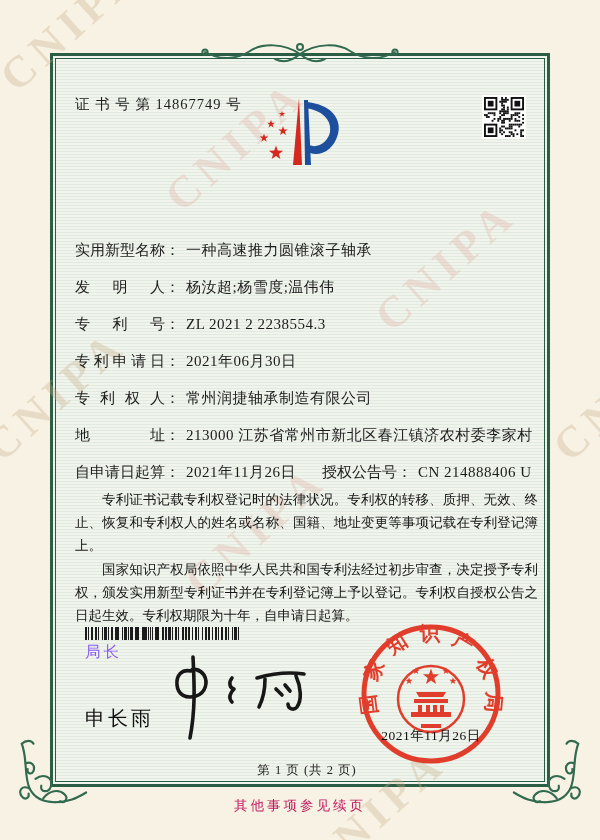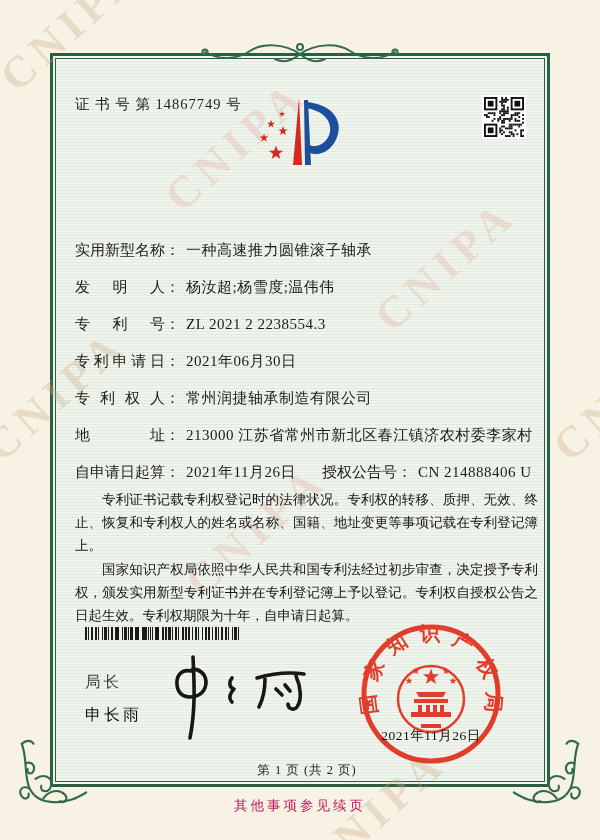--- a/index.html
+++ b/index.html
@@ -69,22 +69,22 @@
   }
   .paras p { text-indent:2em; }
 
   .barcode {
     position:absolute; left:85px; top:627px; width:156px; height:13px;
     background:
       repeating-linear-gradient(90deg,#1b1b1b 0 2px,transparent 2px 3px,#1b1b1b 3px 4px,transparent 4px 7px,#1b1b1b 7px 8px,transparent 8px 10px),
       repeating-linear-gradient(90deg,#1b1b1b 0 1px,transparent 1px 6px,#1b1b1b 6px 8px,transparent 8px 13px);
   }
 
-  .director-title { position:absolute; left:85px; top:672px; font-size:15.5px; letter-spacing:3px; color:#404040; }
-  .director-name  { position:absolute; left:85px; top:705px; font-size:16px; letter-spacing:3px; color:#111; }
+  .director-title { position:absolute; left:85px; top:642px; font-size:15.5px; letter-spacing:3px; color:#8b5cf6; }
+  .director-name  { position:absolute; left:85px; top:705px; font-size:20px; letter-spacing:3px; color:#111; }
   .signature { position:absolute; left:138px; top:645px; }
 
   .seal { position:absolute; left:357px; top:620px; opacity:0.93; }
   .seal-date {
     position:absolute; left:357px; top:727px; width:148px;
     text-align:center; font-size:13.5px; color:#101010; letter-spacing:0.5px;
     z-index:5;
   }
   .page-info {
     position:absolute; left:0; top:762px; width:100%;

